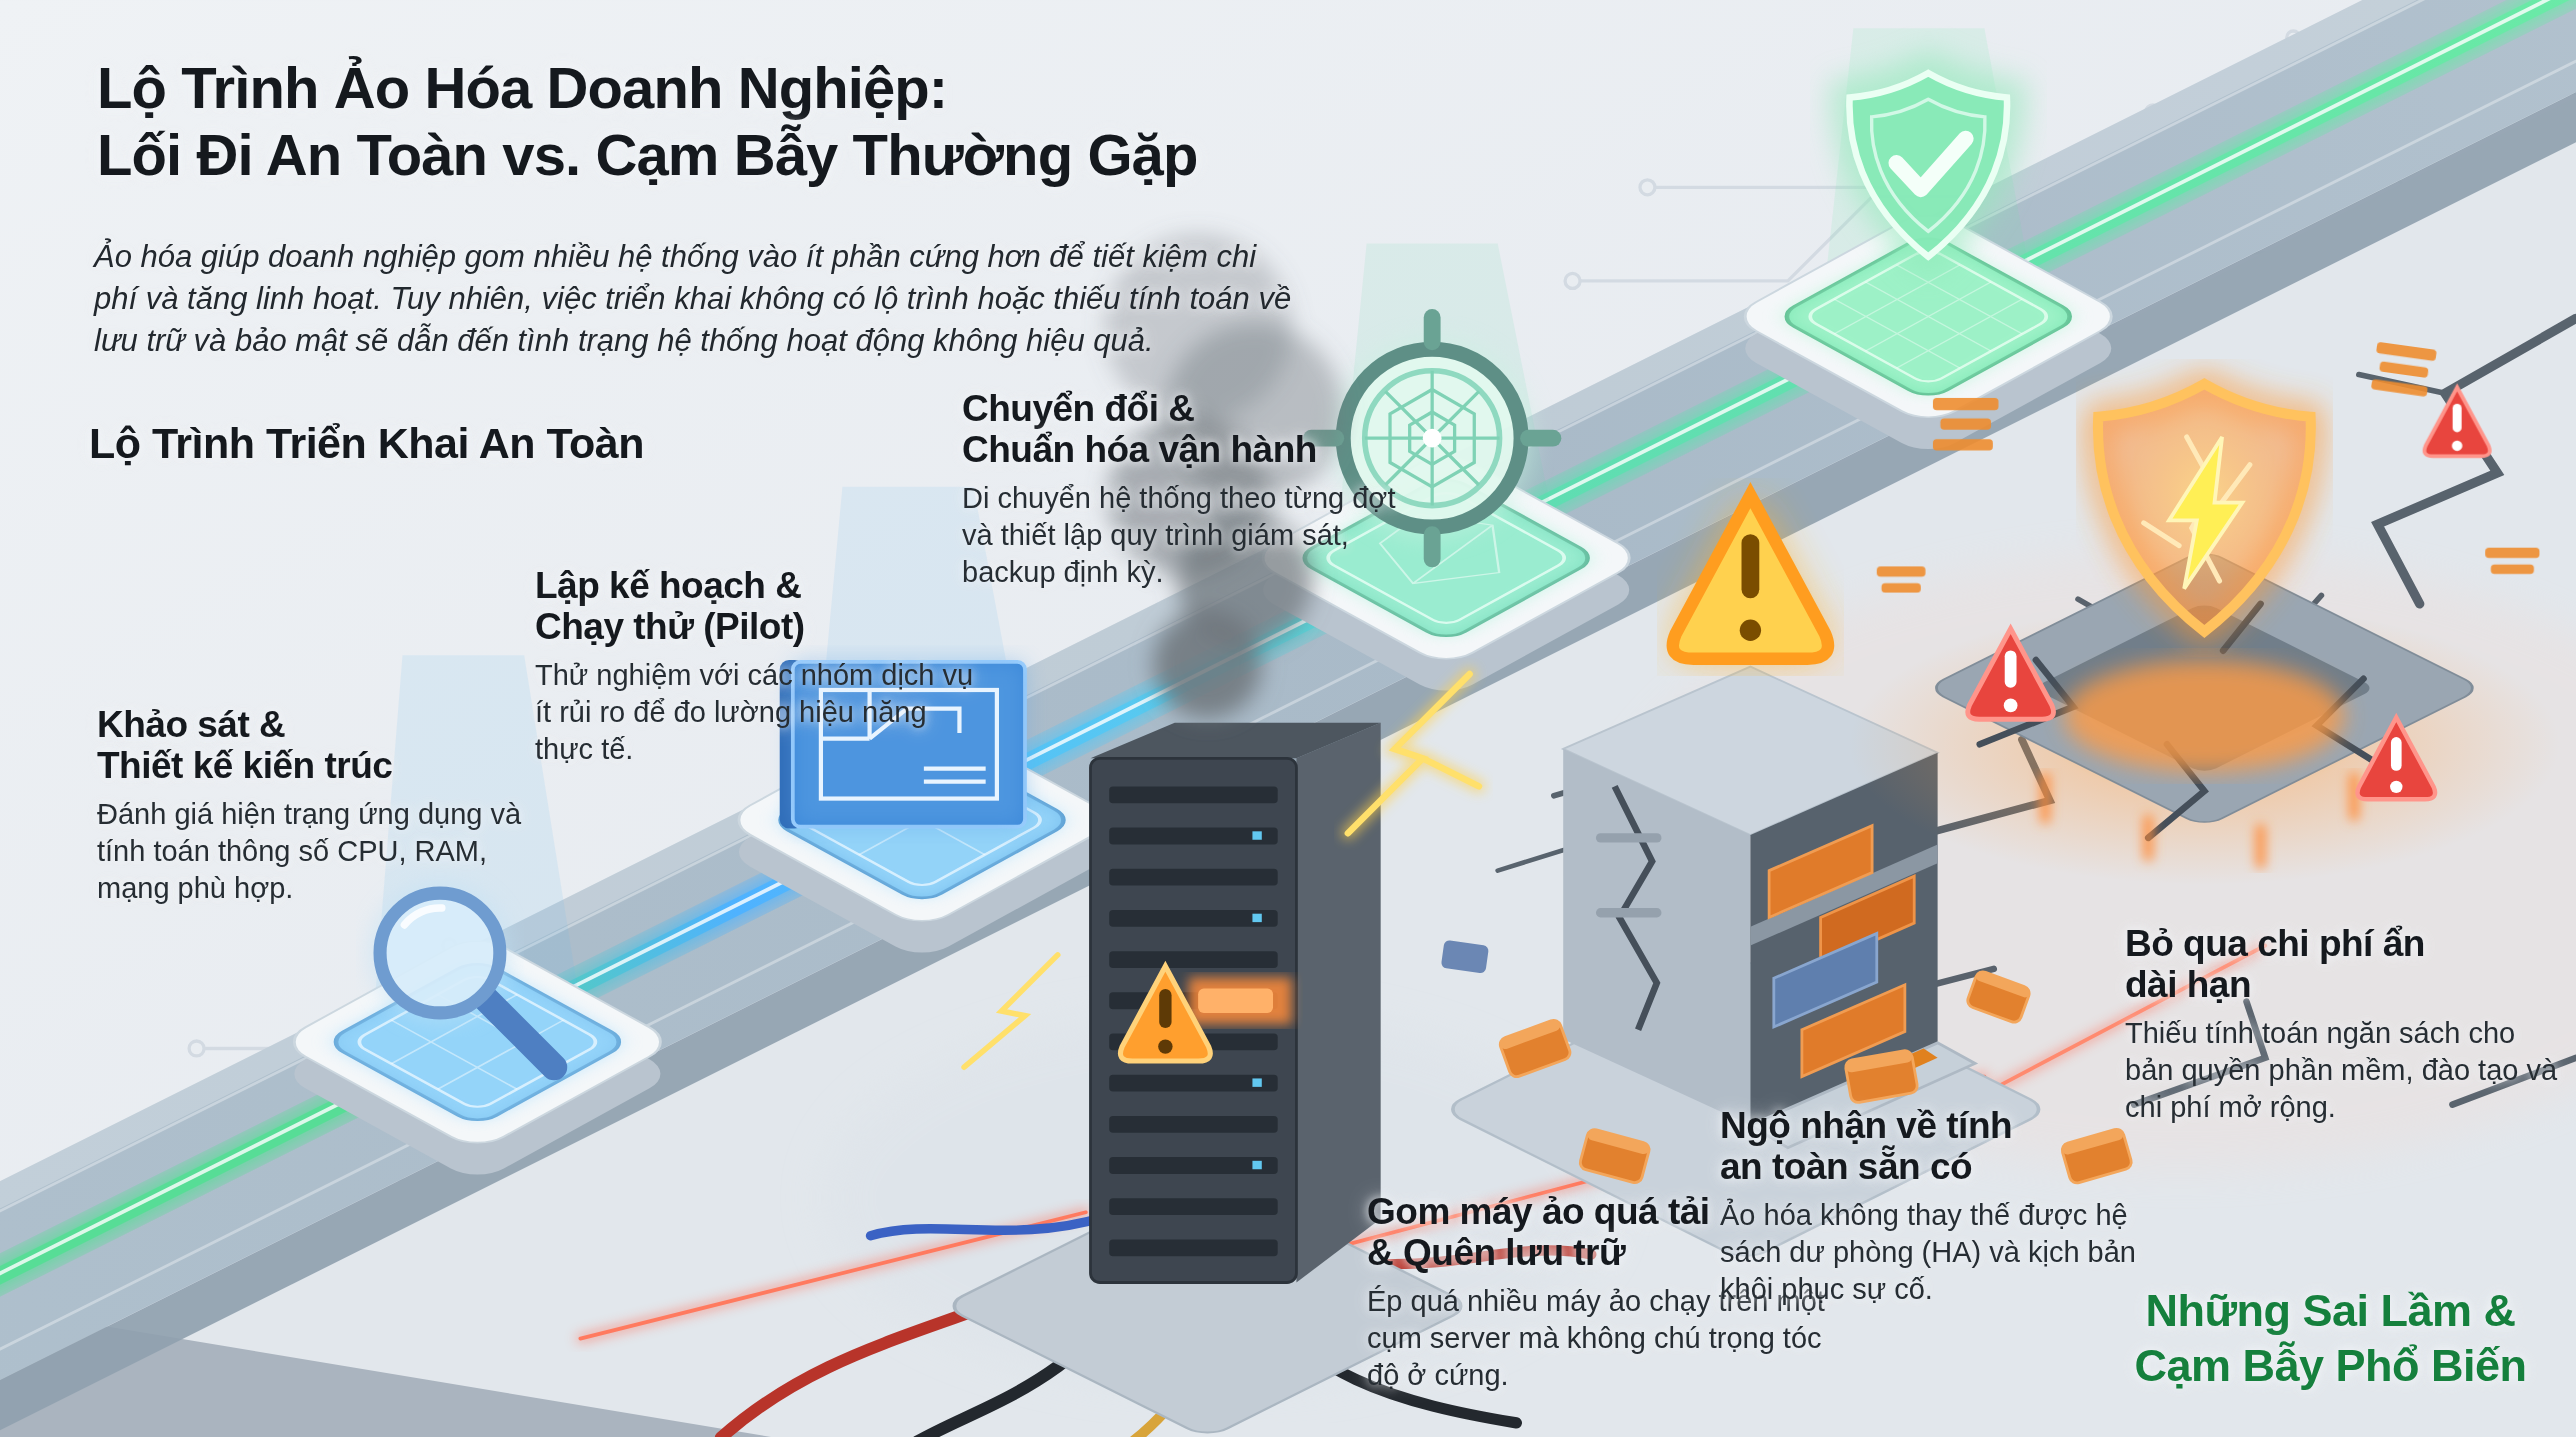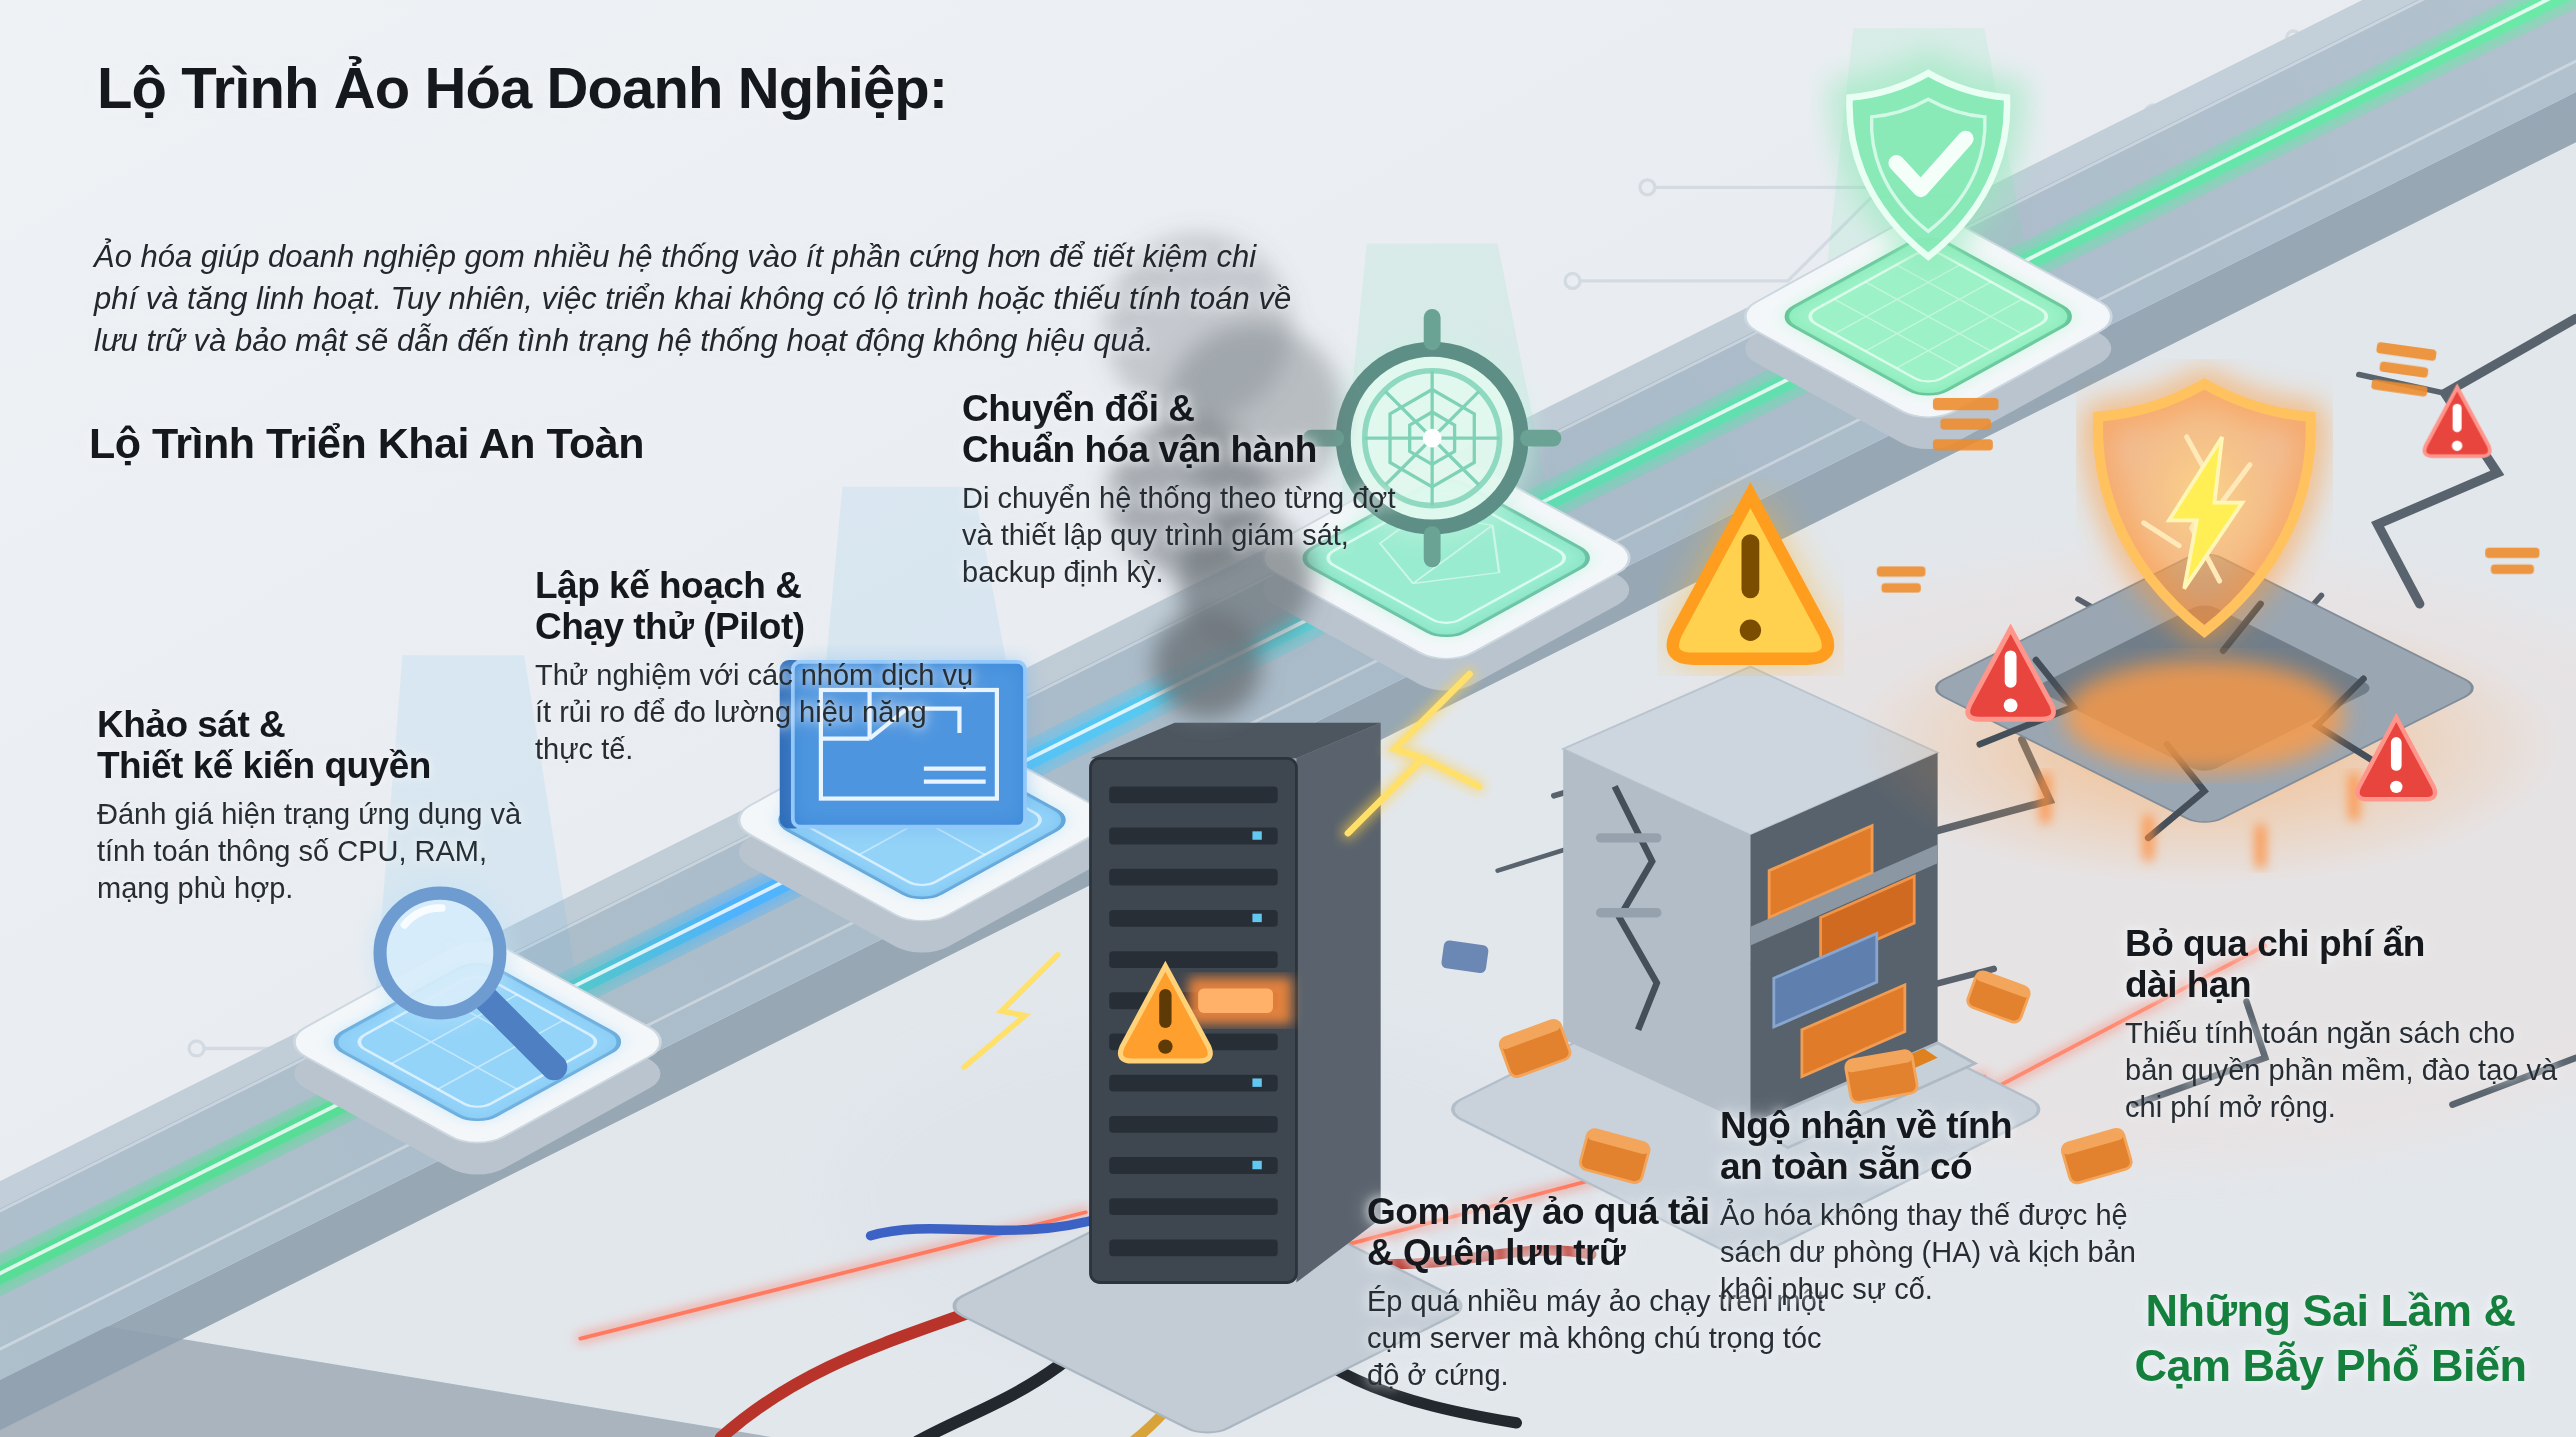--- a/index.html
+++ b/index.html
@@ -398,30 +398,31 @@
     <g transform="translate(2625,452) scale(0.8)">
       <path d="M0,-48 L42,30 Q48,44 32,44 L-32,44 Q-48,44 -42,30 Z" fill="#e8453e" stroke="#ff958b" stroke-width="5"></path>
       <rect x="-6" y="-26" width="12" height="38" rx="6" fill="#ffffff"></rect>
           <circle cx="0" cy="30" r="7" fill="#ffffff"></circle>
     </g>
   </g>
 </svg>
 
 <div class="txt title" style="left:97px;top:54px;">
   <div>Lộ Trình Ảo Hóa Doanh Nghiệp:</div>
+  <div>Lối Đi An Toàn vs. Cạm Bẫy Thường Gặp</div>
 </div>
 
 <div class="txt intro" style="left:94px;top:236px;">Ảo hóa giúp doanh nghiệp gom nhiều hệ thống vào ít phần cứng hơn để tiết kiệm chi phí và tăng linh hoạt. Tuy nhiên, việc triển khai không có lộ trình hoặc thiếu tính toán về lưu trữ và bảo mật sẽ dẫn đến tình trạng hệ thống hoạt động không hiệu quả.</div>
 
 <div class="txt section-heading" style="left:89px;top:419px;">Lộ Trình Triển Khai An Toàn</div>
 
 <div class="txt w470" style="left:97px;top:704px;">
   <div class="block-title">
     <div>Khảo sát &amp;</div>
-    <div>Thiết kế kiến quyền</div>
+    <div>Thiết kế kiến trúc</div>
   </div>
   <div class="block-desc">Đánh giá hiện trạng ứng dụng và tính toán thông số CPU, RAM, mạng phù hợp.</div>
 </div>
 
 <div class="txt w470" style="left:535px;top:524px;margin-top:41px;">
   <div class="block-title">
     <div>Lập kế hoạch &amp;</div>
     <div>Chạy thử (Pilot)</div>
   </div>
   <div class="block-desc">Thử nghiệm với các nhóm dịch vụ ít rủi ro để đo lường hiệu năng thực tế.</div>

